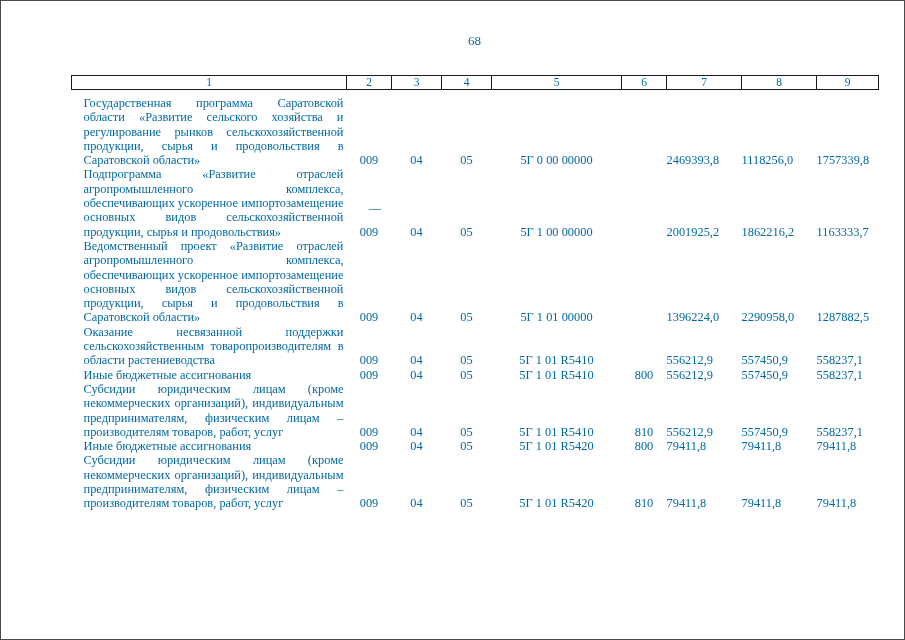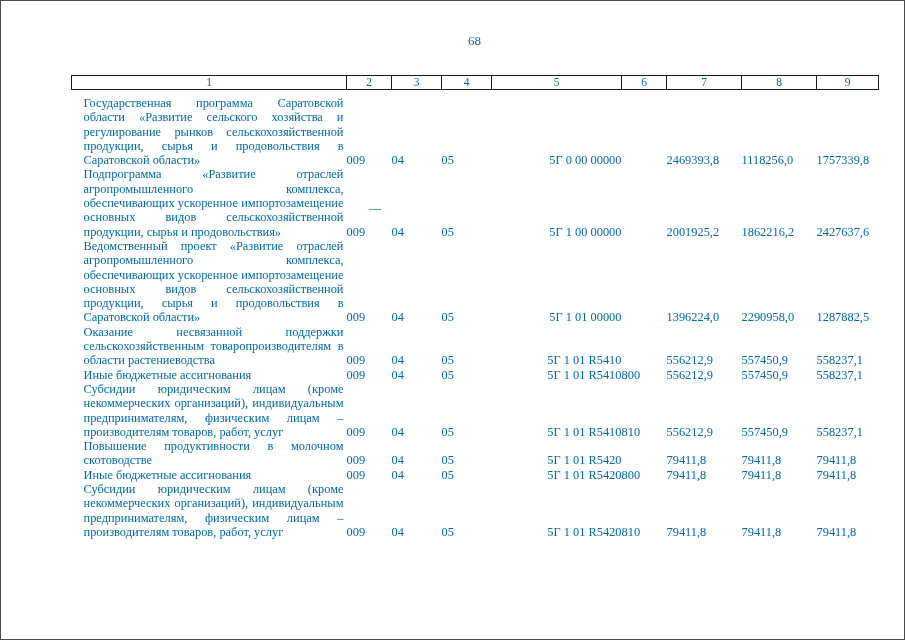--- a/index.html
+++ b/index.html
@@ -50,22 +50,22 @@
   }
   table.budget tbody tr:first-child td {
     padding-top: 6px;
   }
   td.c-name {
     text-align: justify;
     padding-left: 12px !important;
     padding-right: 3px !important;
     hyphens: auto;
   }
-  td.c-c2, td.c-c3, td.c-c4, td.c-c6 { text-align: left; }
-  td.c-c5 { text-align: right; white-space: nowrap; }
+  td.c-c2, td.c-c3, td.c-c4, td.c-c6 { text-align: center; }
+  td.c-c5 { text-align: center; white-space: nowrap; }
   td.c-c7, td.c-c8, td.c-c9 {
     padding-right: 3px !important;
     white-space: nowrap;
   }
   .stray-mark {
     position: absolute;
     left: 368px;
     top: 200px;
     font-size: 12px;
   }
@@ -118,21 +118,21 @@
         </tr>
         <tr>
           <td class="c-name">Подпрограмма «Развитие отраслей агропромышленного комплекса, обеспечивающих ускоренное импортозамещение основных видов сельскохозяйственной продукции, сырья и продовольствия»</td>
           <td class="c-c2">009</td>
           <td class="c-c3">04</td>
           <td class="c-c4">05</td>
           <td class="c-c5">5Г 1 00 00000</td>
           <td class="c-c6"></td>
           <td class="c-c7">2001925,2</td>
           <td class="c-c8">1862216,2</td>
-          <td class="c-c9">2427637,6</td>
+          <td class="c-c9">1163333,7</td>
         </tr>
         <tr>
           <td class="c-name">Ведомственный проект «Развитие отраслей агропромышленного комплекса, обеспечивающих ускоренное импортозамещение основных видов сельскохозяйственной продукции, сырья и продовольствия в Саратовской области»</td>
           <td class="c-c2">009</td>
           <td class="c-c3">04</td>
           <td class="c-c4">05</td>
           <td class="c-c5">5Г 1 01 00000</td>
           <td class="c-c6"></td>
           <td class="c-c7">1396224,0</td>
           <td class="c-c8">2290958,0</td>
@@ -165,31 +165,20 @@
           <td class="c-c2">009</td>
           <td class="c-c3">04</td>
           <td class="c-c4">05</td>
           <td class="c-c5">5Г 1 01 R5410</td>
           <td class="c-c6">810</td>
           <td class="c-c7">556212,9</td>
           <td class="c-c8">557450,9</td>
           <td class="c-c9">558237,1</td>
         </tr>
         <tr>
-          <td class="c-name">Повышение продуктивности в молочном скотоводстве</td>
-          <td class="c-c2">009</td>
-          <td class="c-c3">04</td>
-          <td class="c-c4">05</td>
-          <td class="c-c5">5Г 1 01 R5420</td>
-          <td class="c-c6"></td>
-          <td class="c-c7">79411,8</td>
-          <td class="c-c8">79411,8</td>
-          <td class="c-c9">79411,8</td>
-        </tr>
-        <tr>
           <td class="c-name">Иные бюджетные ассигнования</td>
           <td class="c-c2">009</td>
           <td class="c-c3">04</td>
           <td class="c-c4">05</td>
           <td class="c-c5">5Г 1 01 R5420</td>
           <td class="c-c6">800</td>
           <td class="c-c7">79411,8</td>
           <td class="c-c8">79411,8</td>
           <td class="c-c9">79411,8</td>
         </tr>

